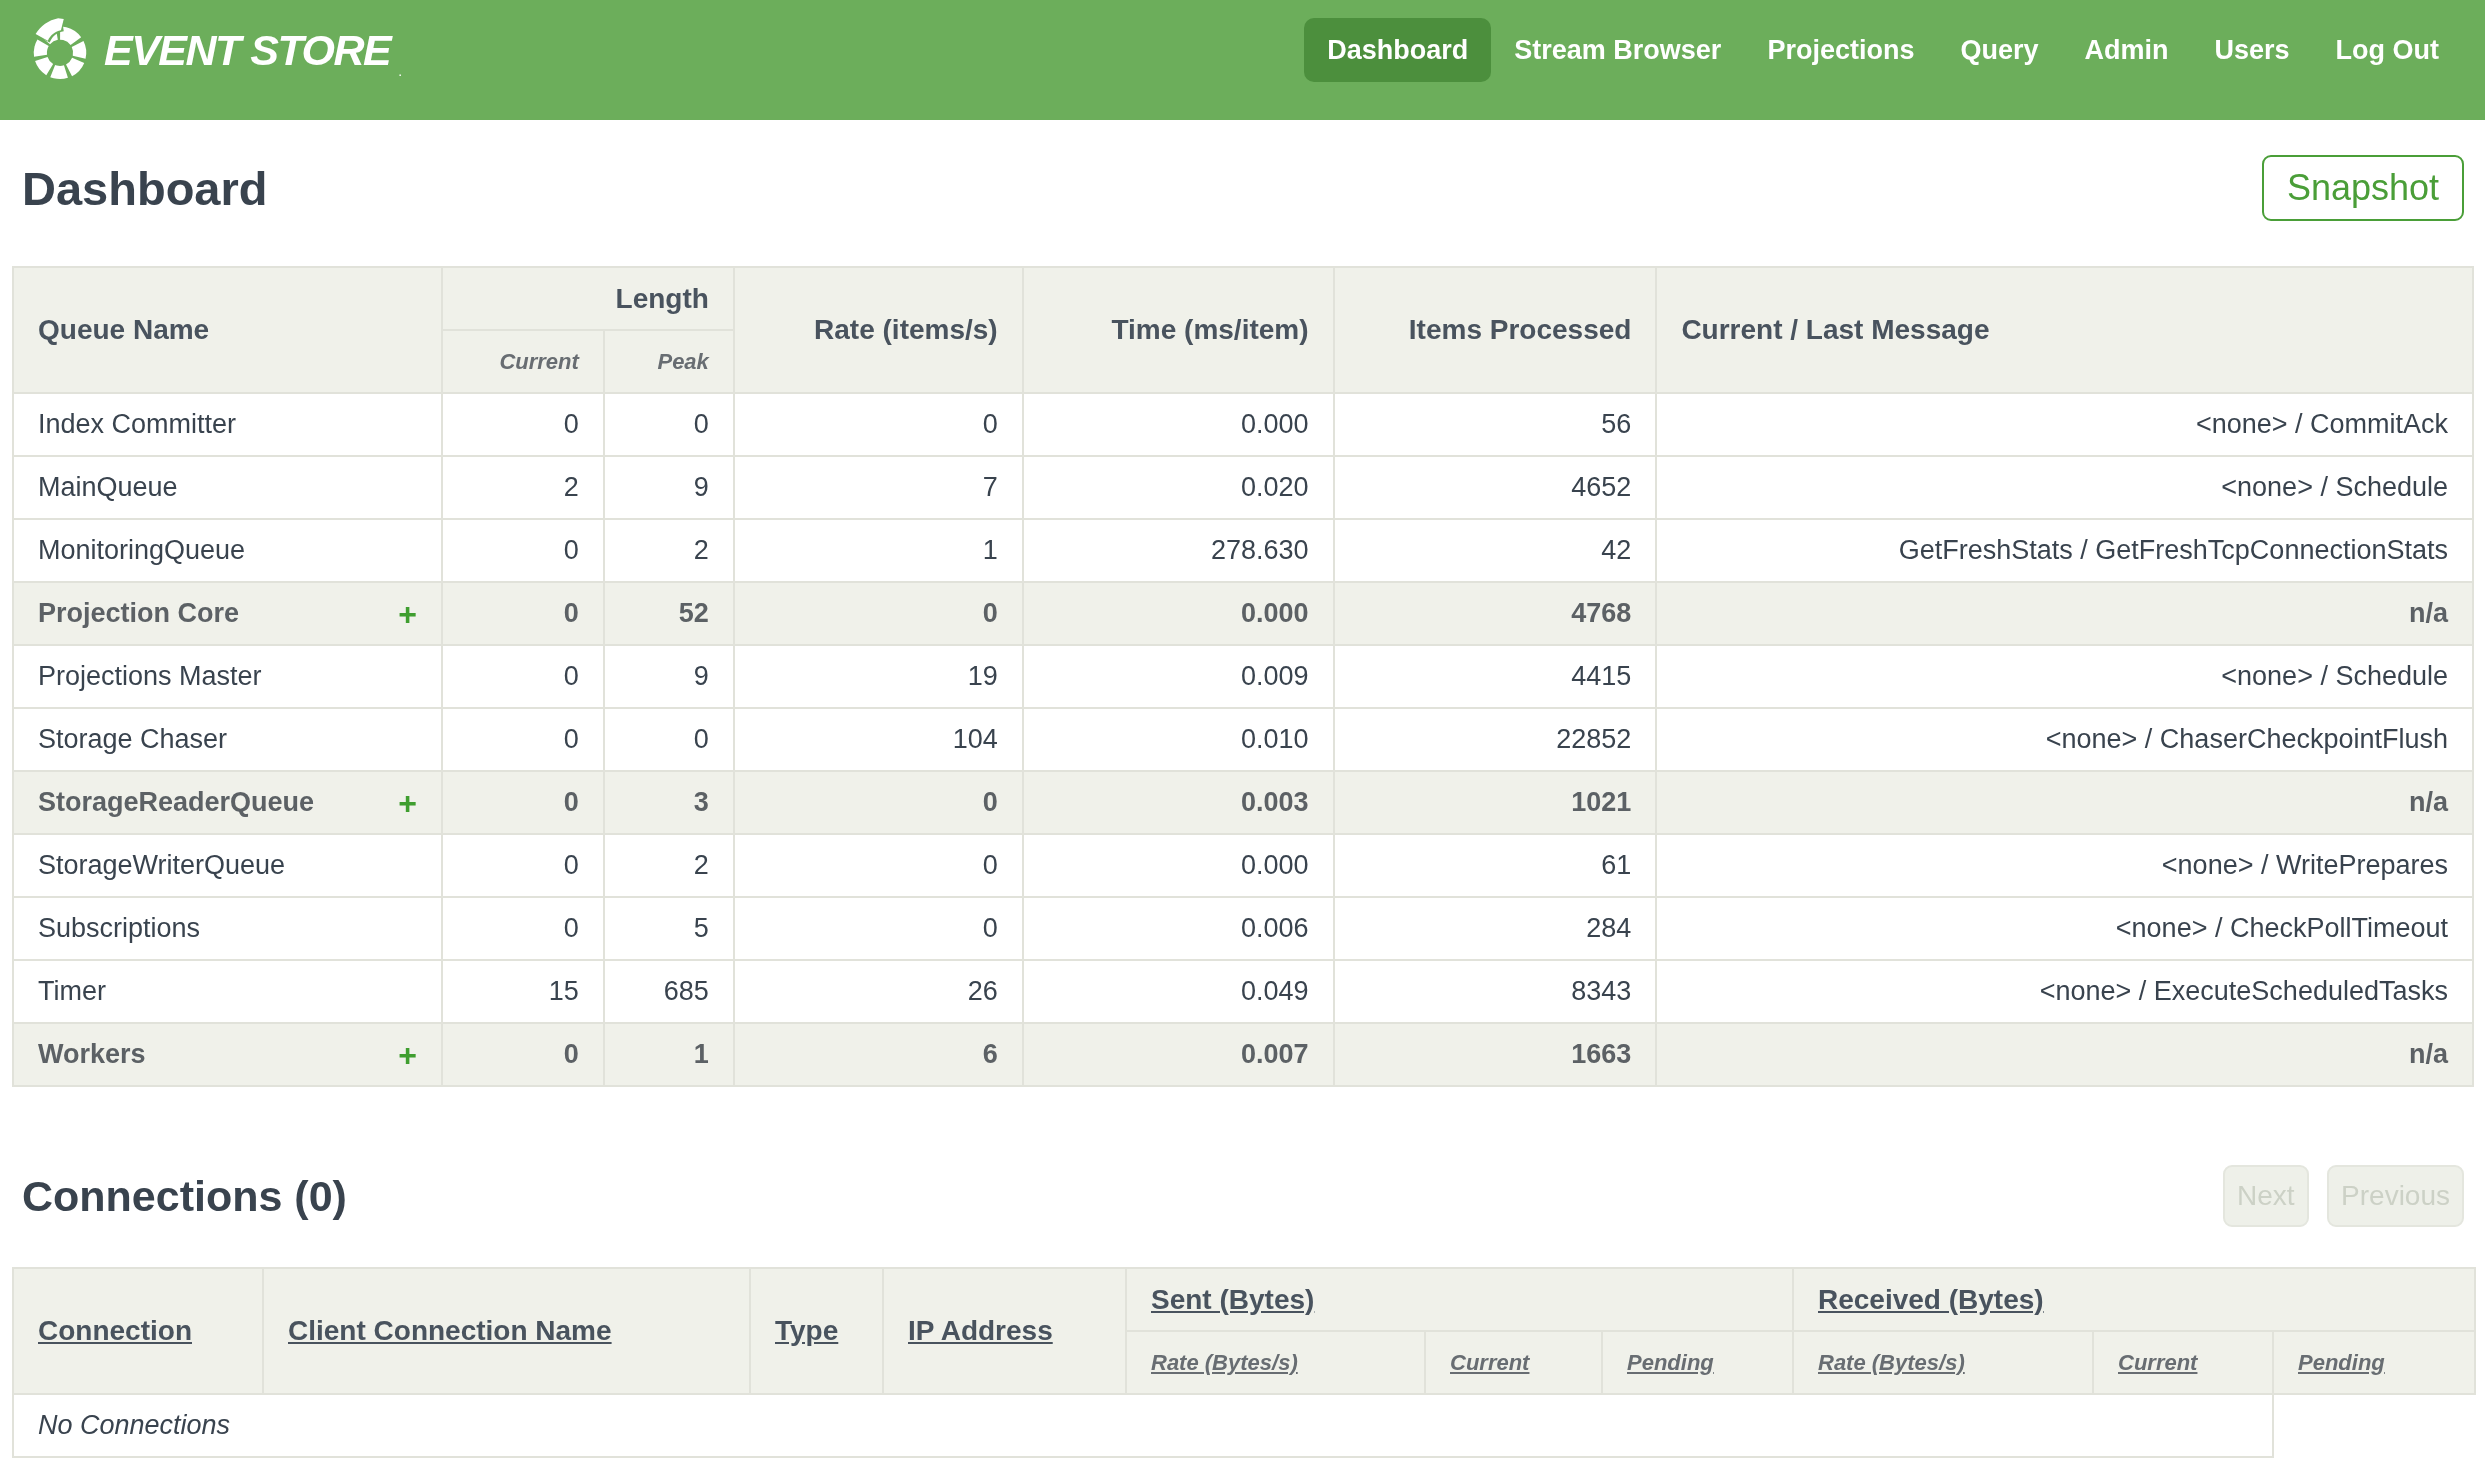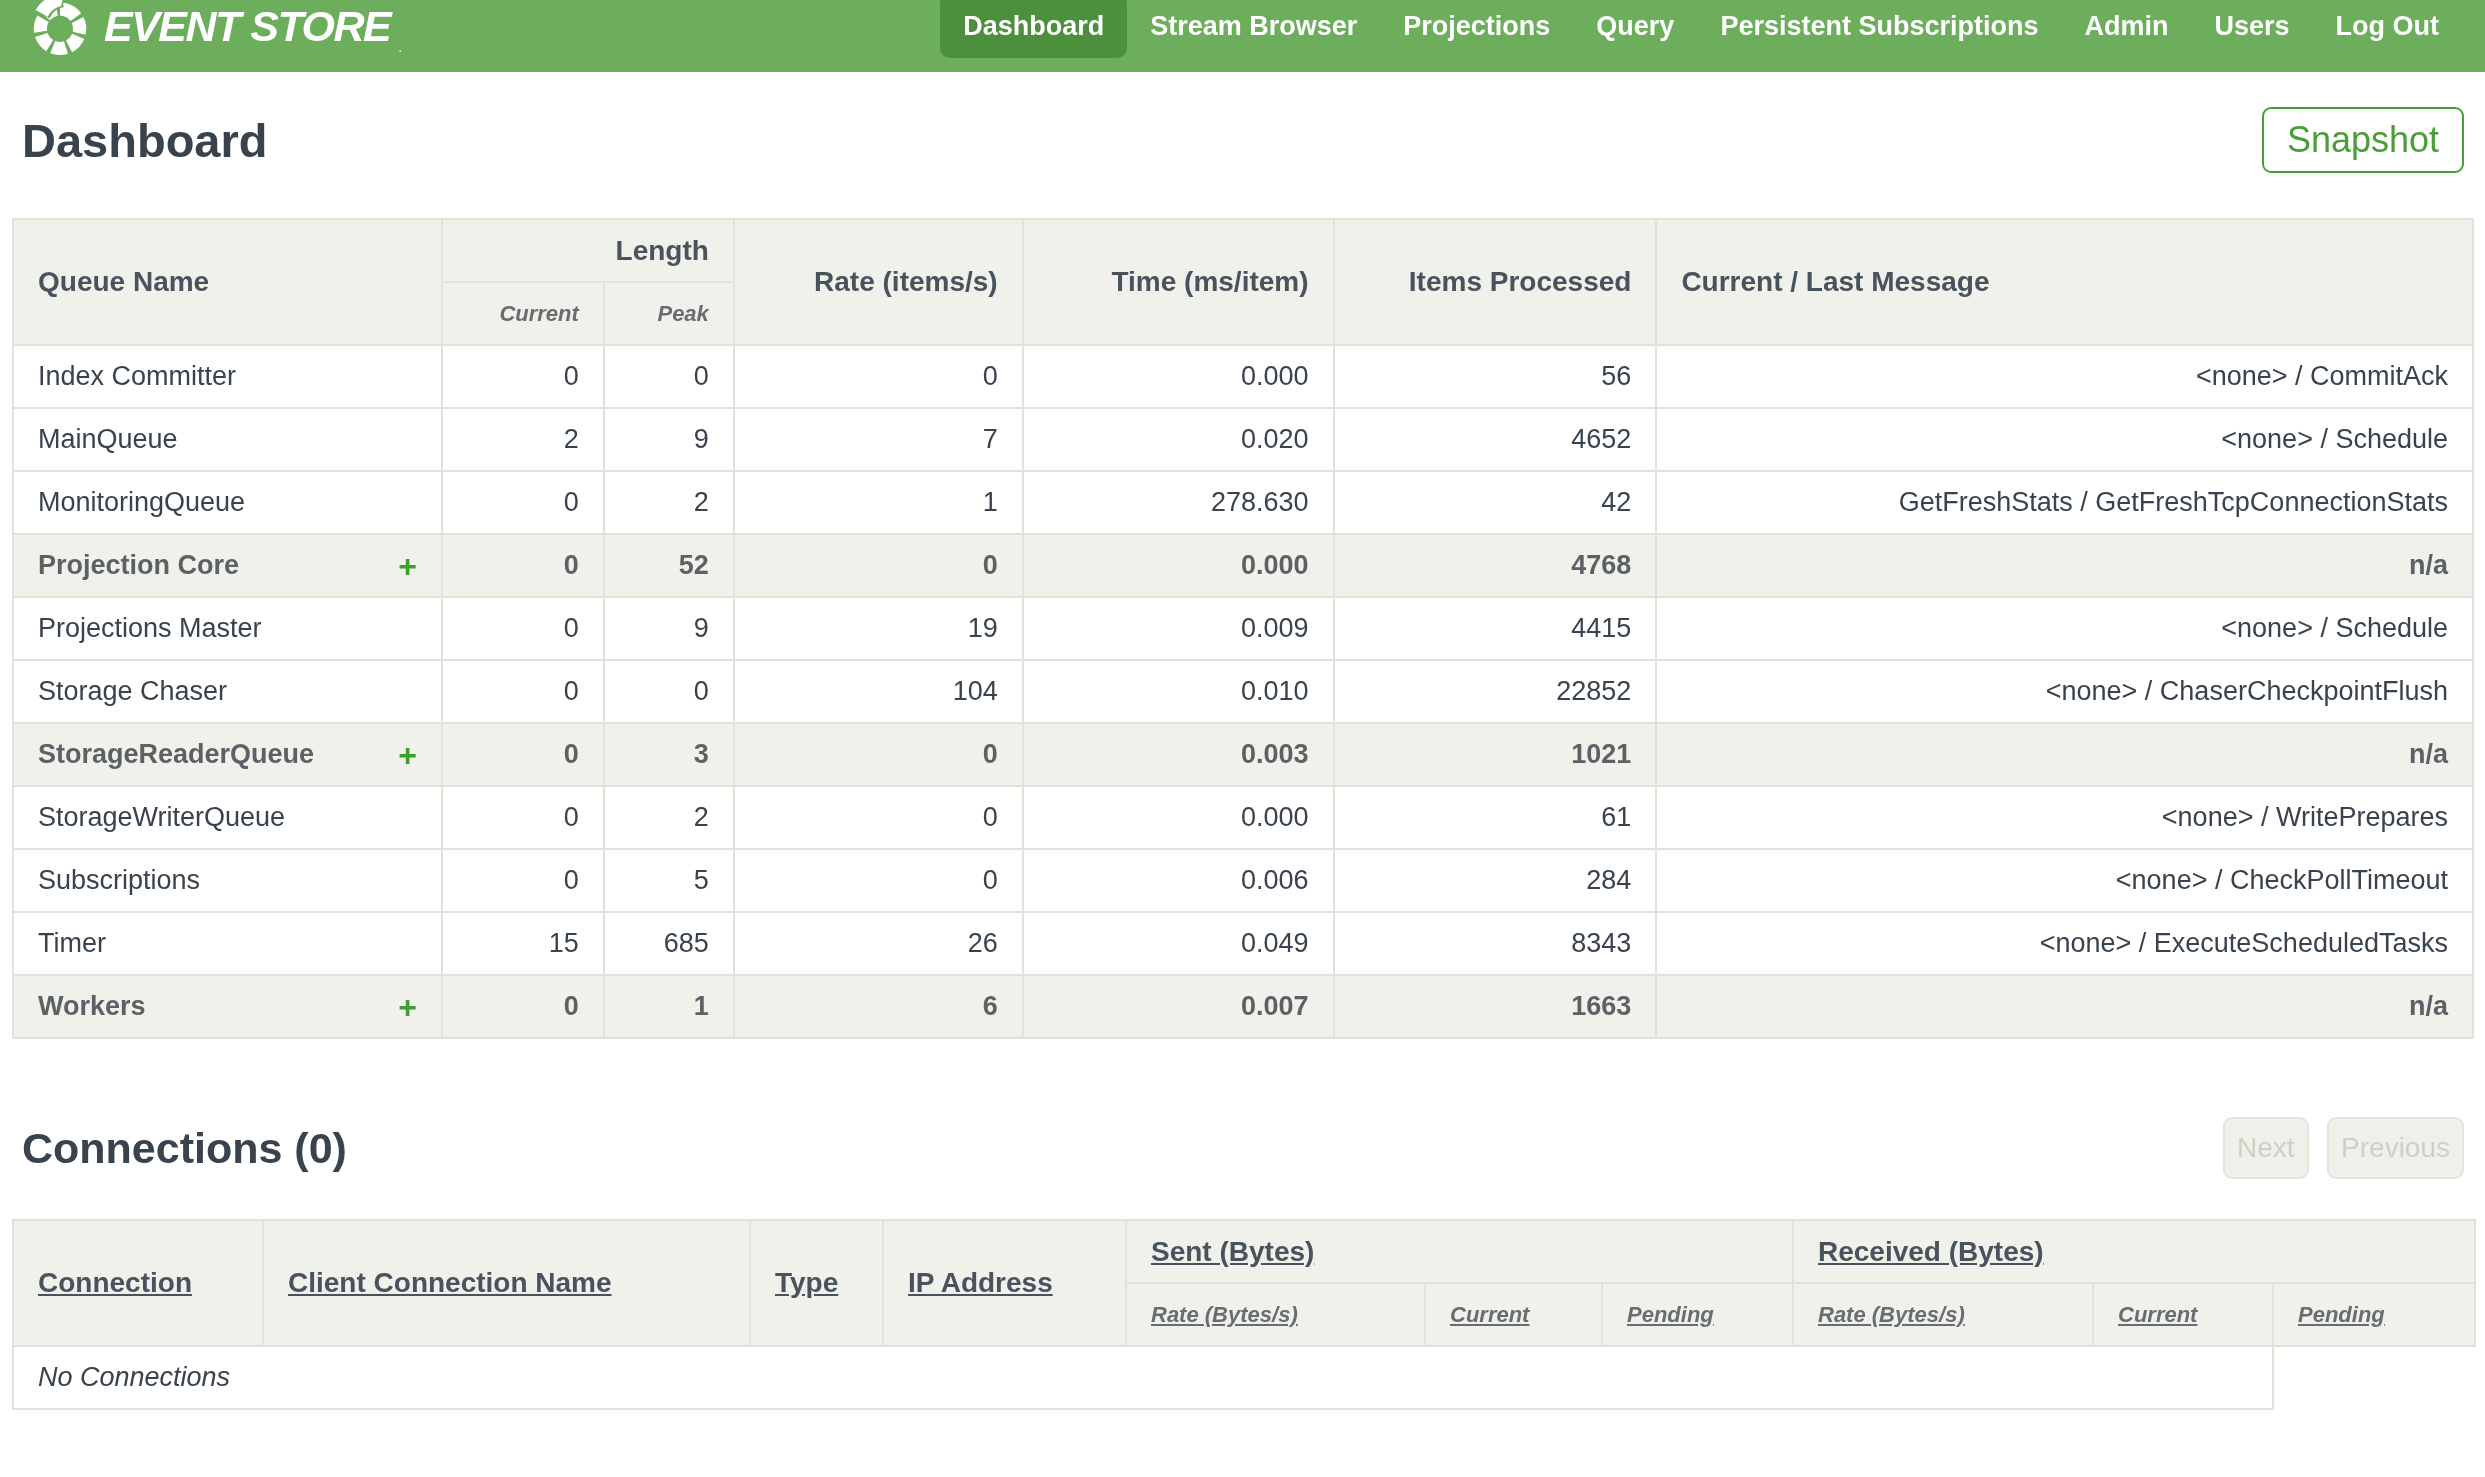--- a/index.html
+++ b/index.html
@@ -16,21 +16,21 @@
     --disabled-text:#ccd1c6;
   }
   *{box-sizing:border-box;}
   html,body{margin:0;padding:0;}
   body{
     width:2486px;height:1478px;overflow:hidden;background:#fff;
     font-family:"Liberation Sans", sans-serif;color:var(--text-dark);
   }
   
   .navbar{
-    height:72px;background:var(--nav-green);
+    height:120px;background:var(--nav-green);
     display:flex;align-items:center;padding:0 24px 20px 30px;
   }
   .brand{display:flex;align-items:center;gap:14px;}
   .brand svg{width:60px;height:66px;display:block;}
   .brand-text{
     color:#fff;font-size:43px;font-weight:bold;font-style:italic;
     letter-spacing:-1.5px;white-space:nowrap;line-height:1;
   }
   .brand-mark{color:#fff;font-size:14px;align-self:flex-end;margin:0 0 4px -6px;}
   .nav-items{margin-left:auto;display:flex;align-items:center;}
@@ -96,21 +96,20 @@
       </svg>
     </span>
     <span class="brand-text">EVENT STORE</span>
     <span class="brand-mark">.</span>
   </div>
   <nav class="nav-items">
       <div class="nav-item active">Dashboard</div>
       <div class="nav-item">Stream Browser</div>
       <div class="nav-item">Projections</div>
       <div class="nav-item">Query</div>
-      <div class="nav-item">Persistent Subscriptions</div>
       <div class="nav-item">Admin</div>
       <div class="nav-item">Users</div>
       <div class="nav-item">Log Out</div>
     </nav>
 </header>
 
 <main class="page">
 
   <div class="title-row">
     <h1>Dashboard</h1>

